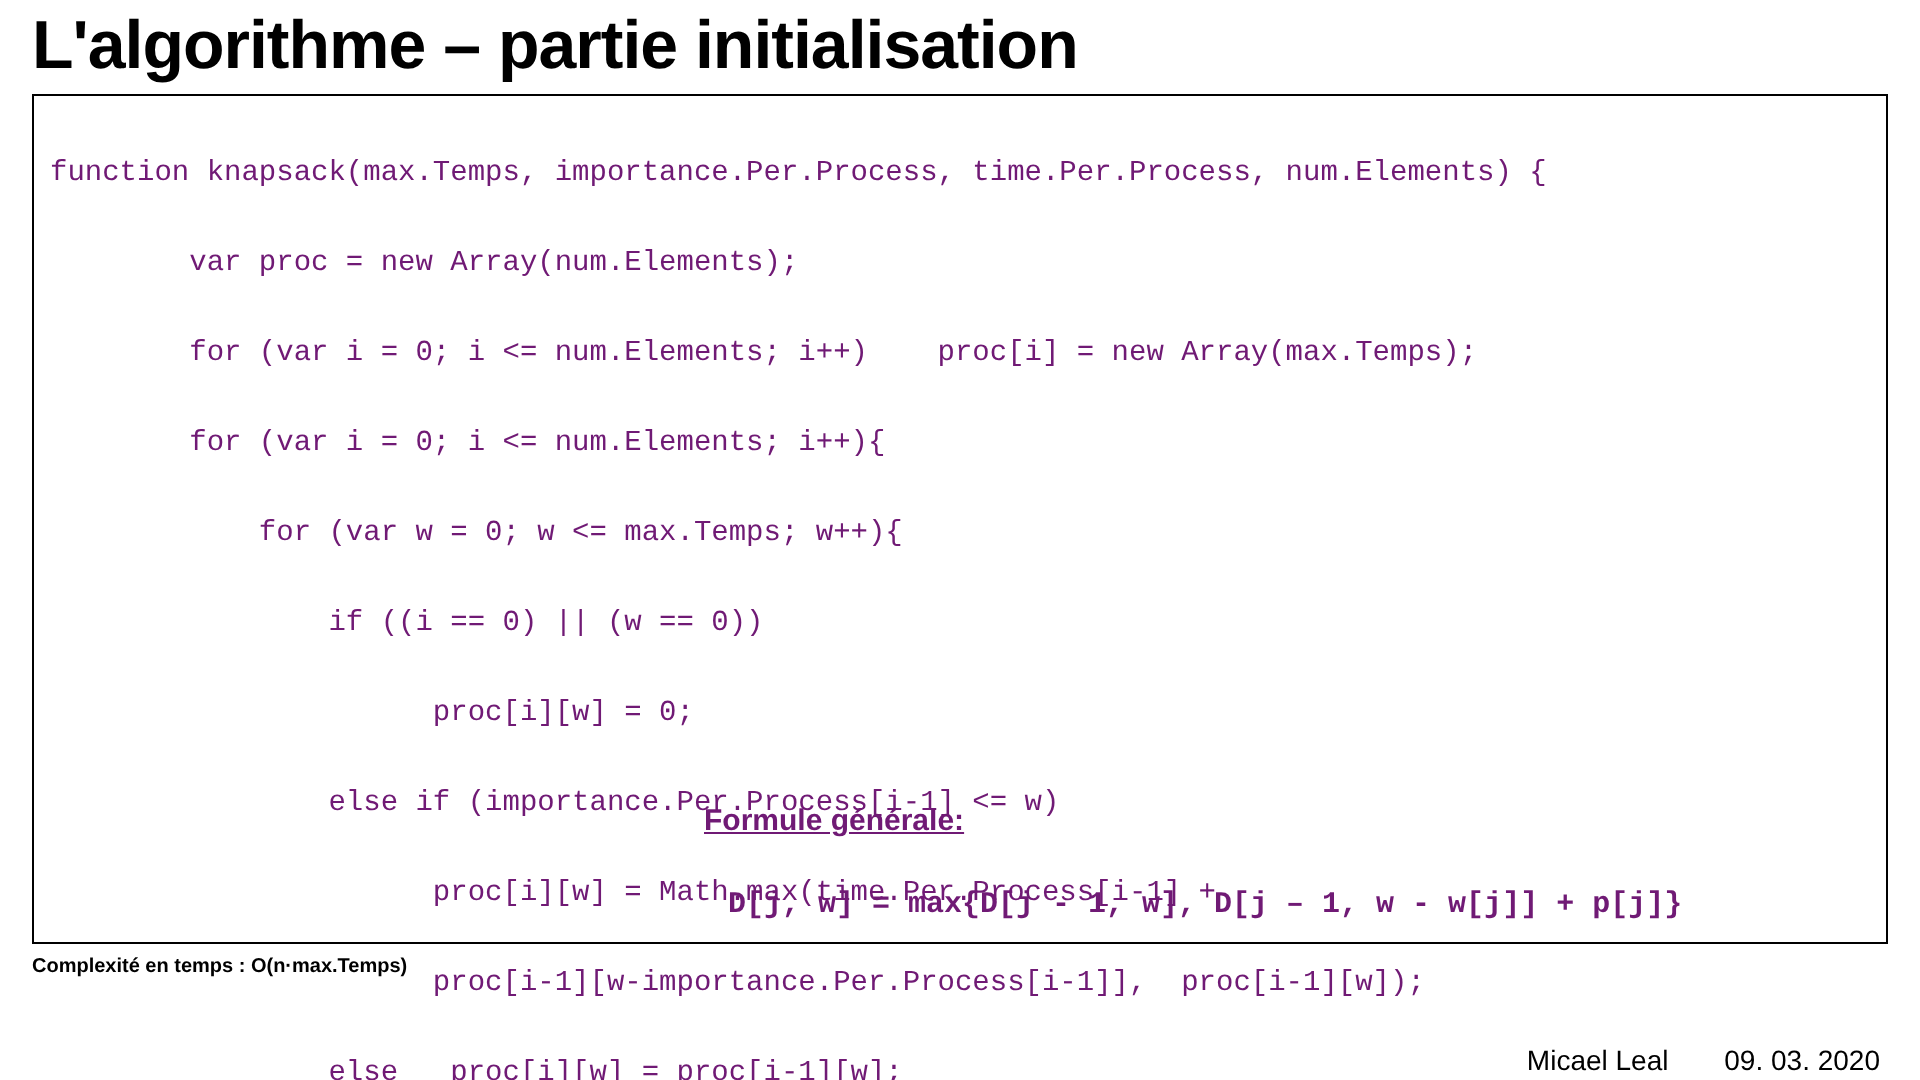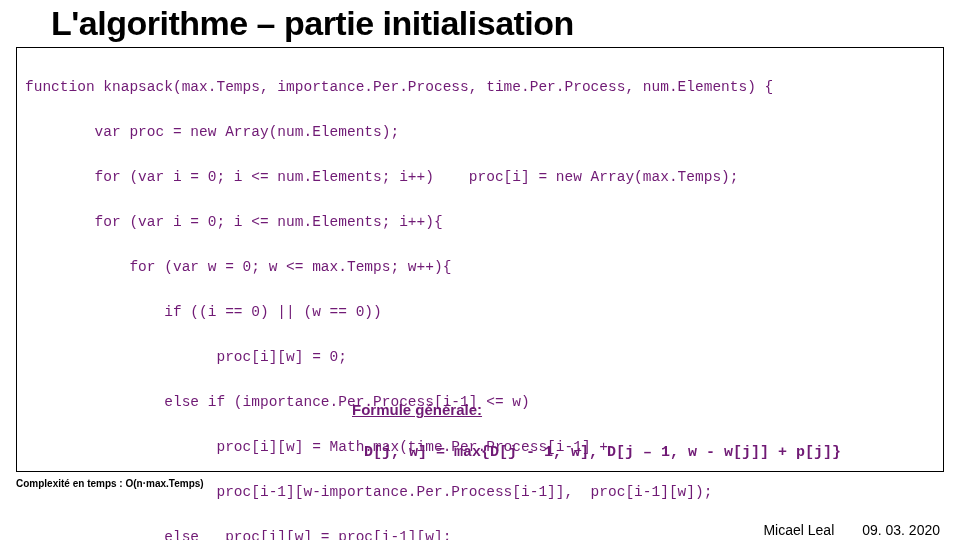--- a/index.html
+++ b/index.html
@@ -10,21 +10,20 @@
     font-family: Arial, sans-serif;
     padding: 4px 16px 8px 16px;
     position: relative;
   }
   .title {
     font-size: 34px;
     font-weight: 700;
     color: #000;
     margin-bottom: 4px;
     letter-spacing: -0.5px;
-    margin-left: 35px;
   }
   .code-box {
     border: 1px solid #000;
     padding: 6px 8px 6px 8px;
     font-family: "Courier New", Courier, monospace;
     font-size: 14.5px;
     line-height: 1.55;
     white-space: pre;
     color: #701a75;
     position: relative;

